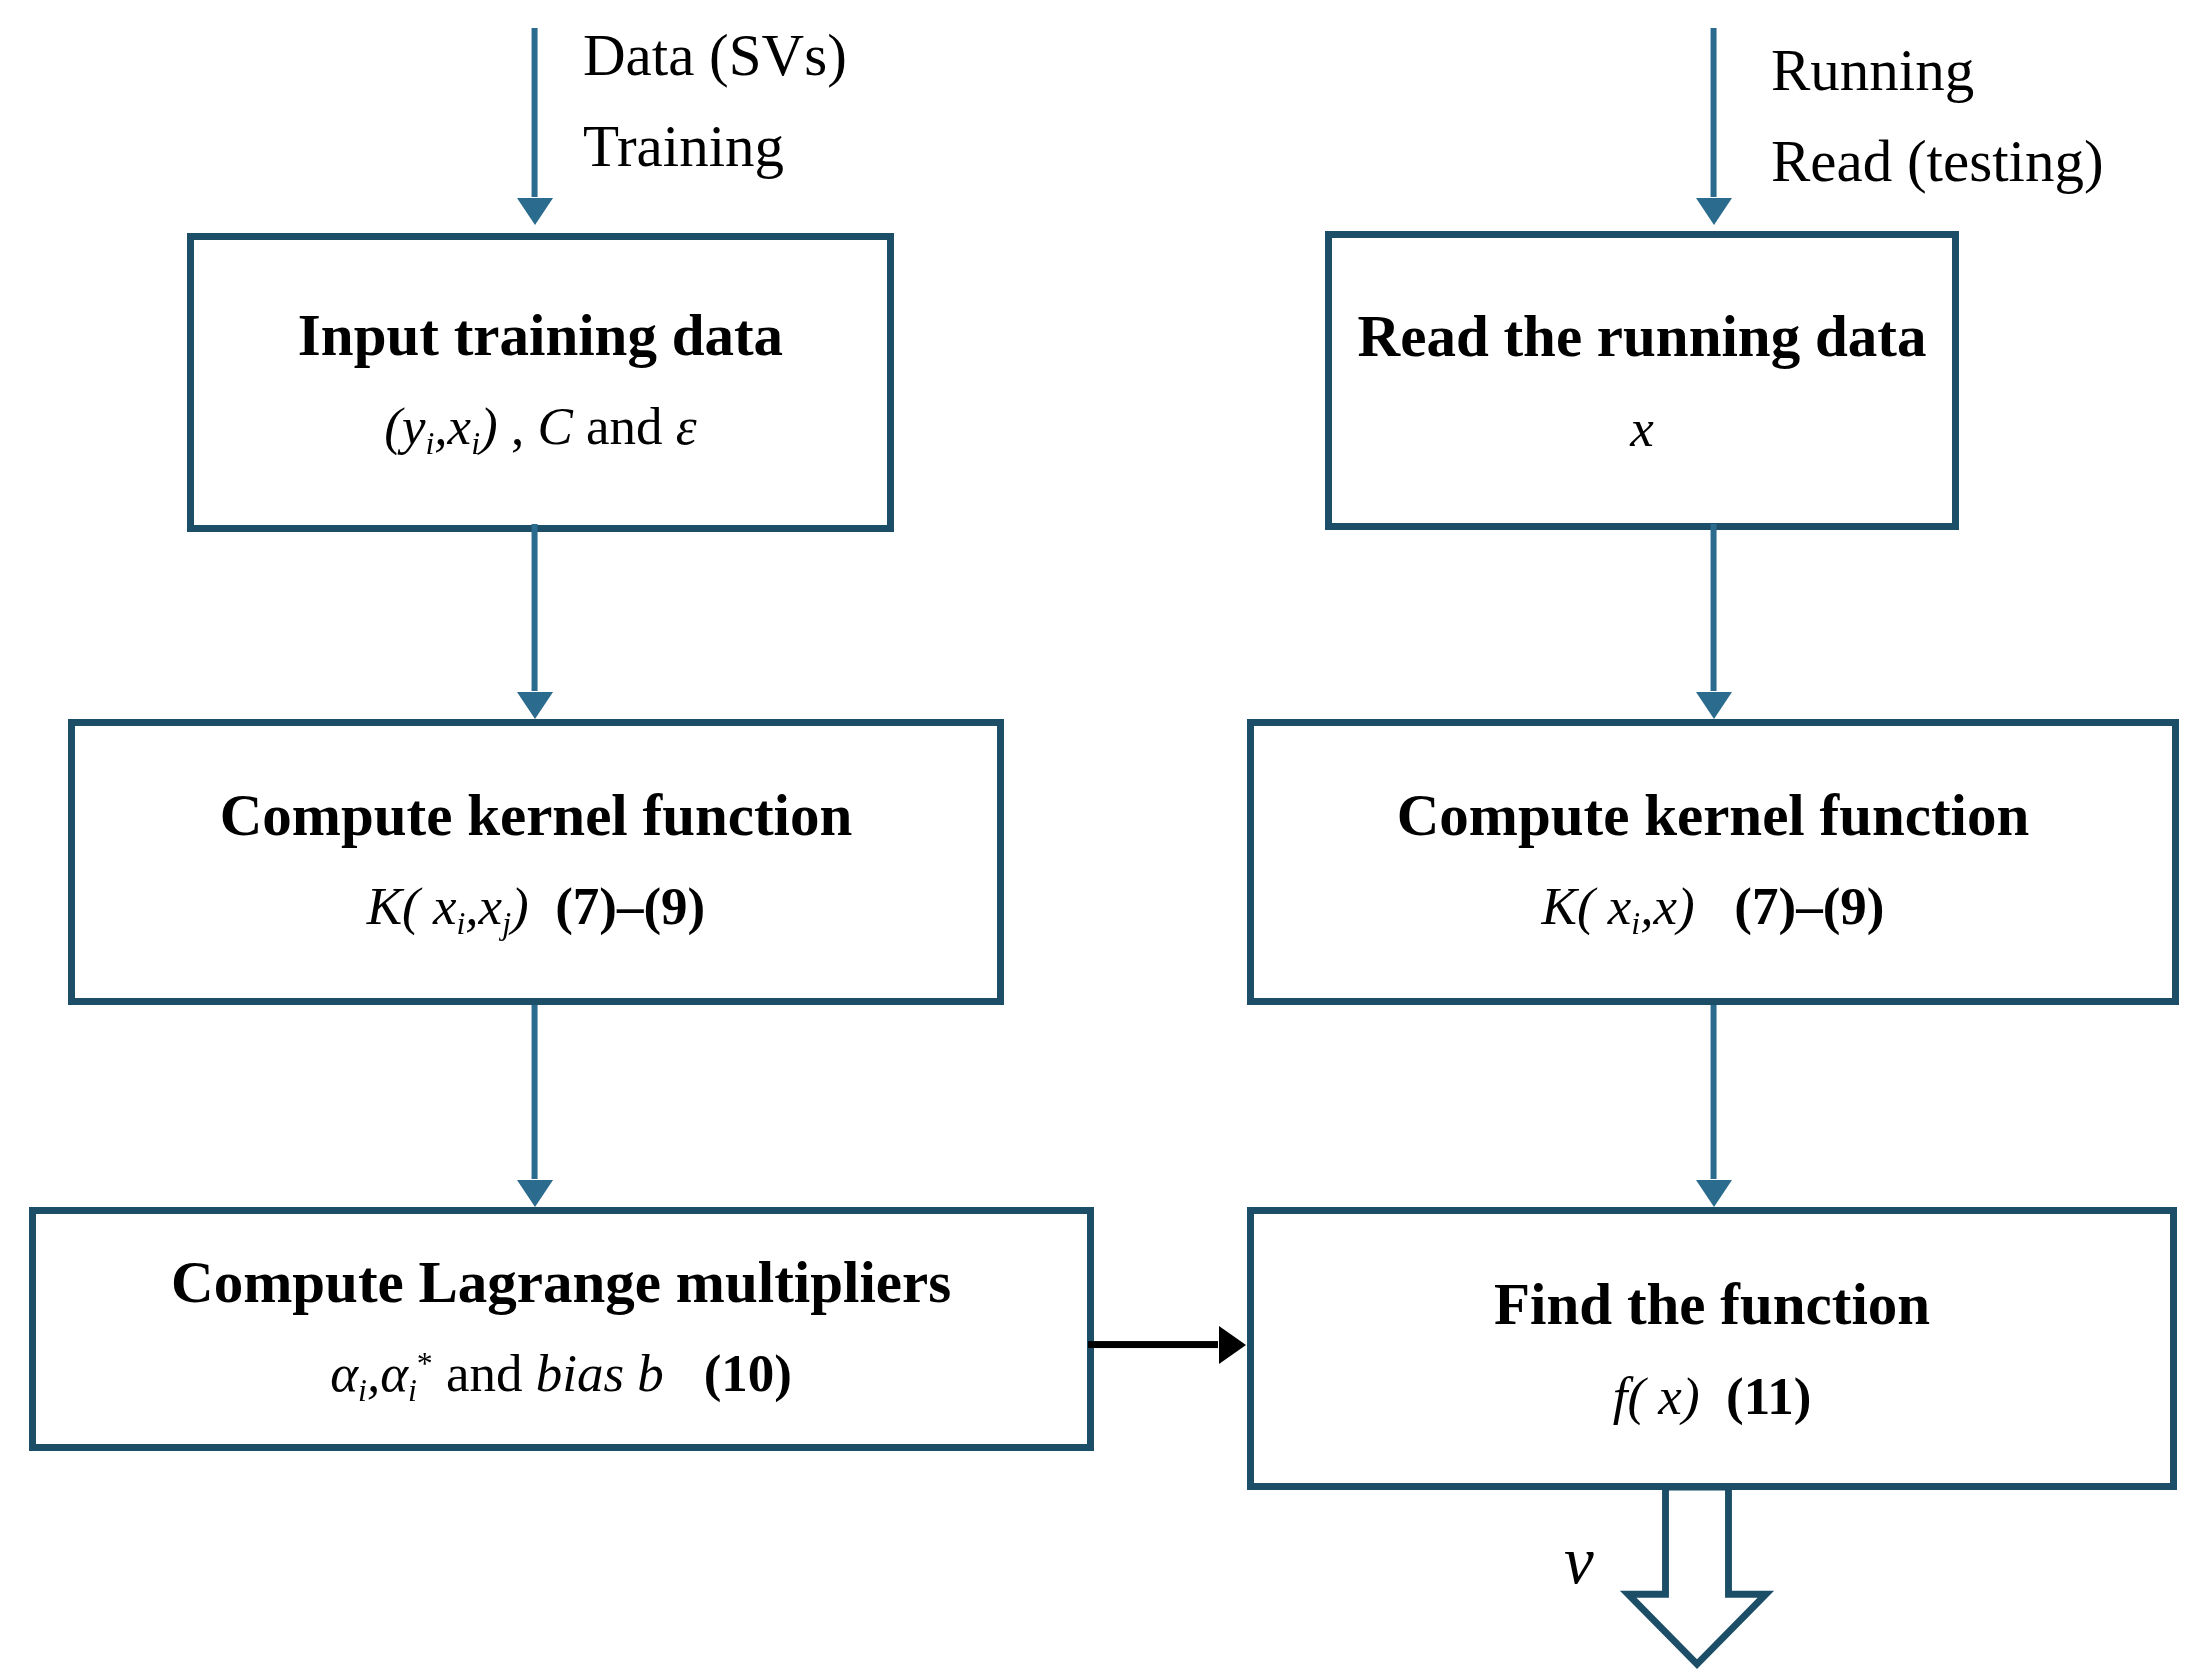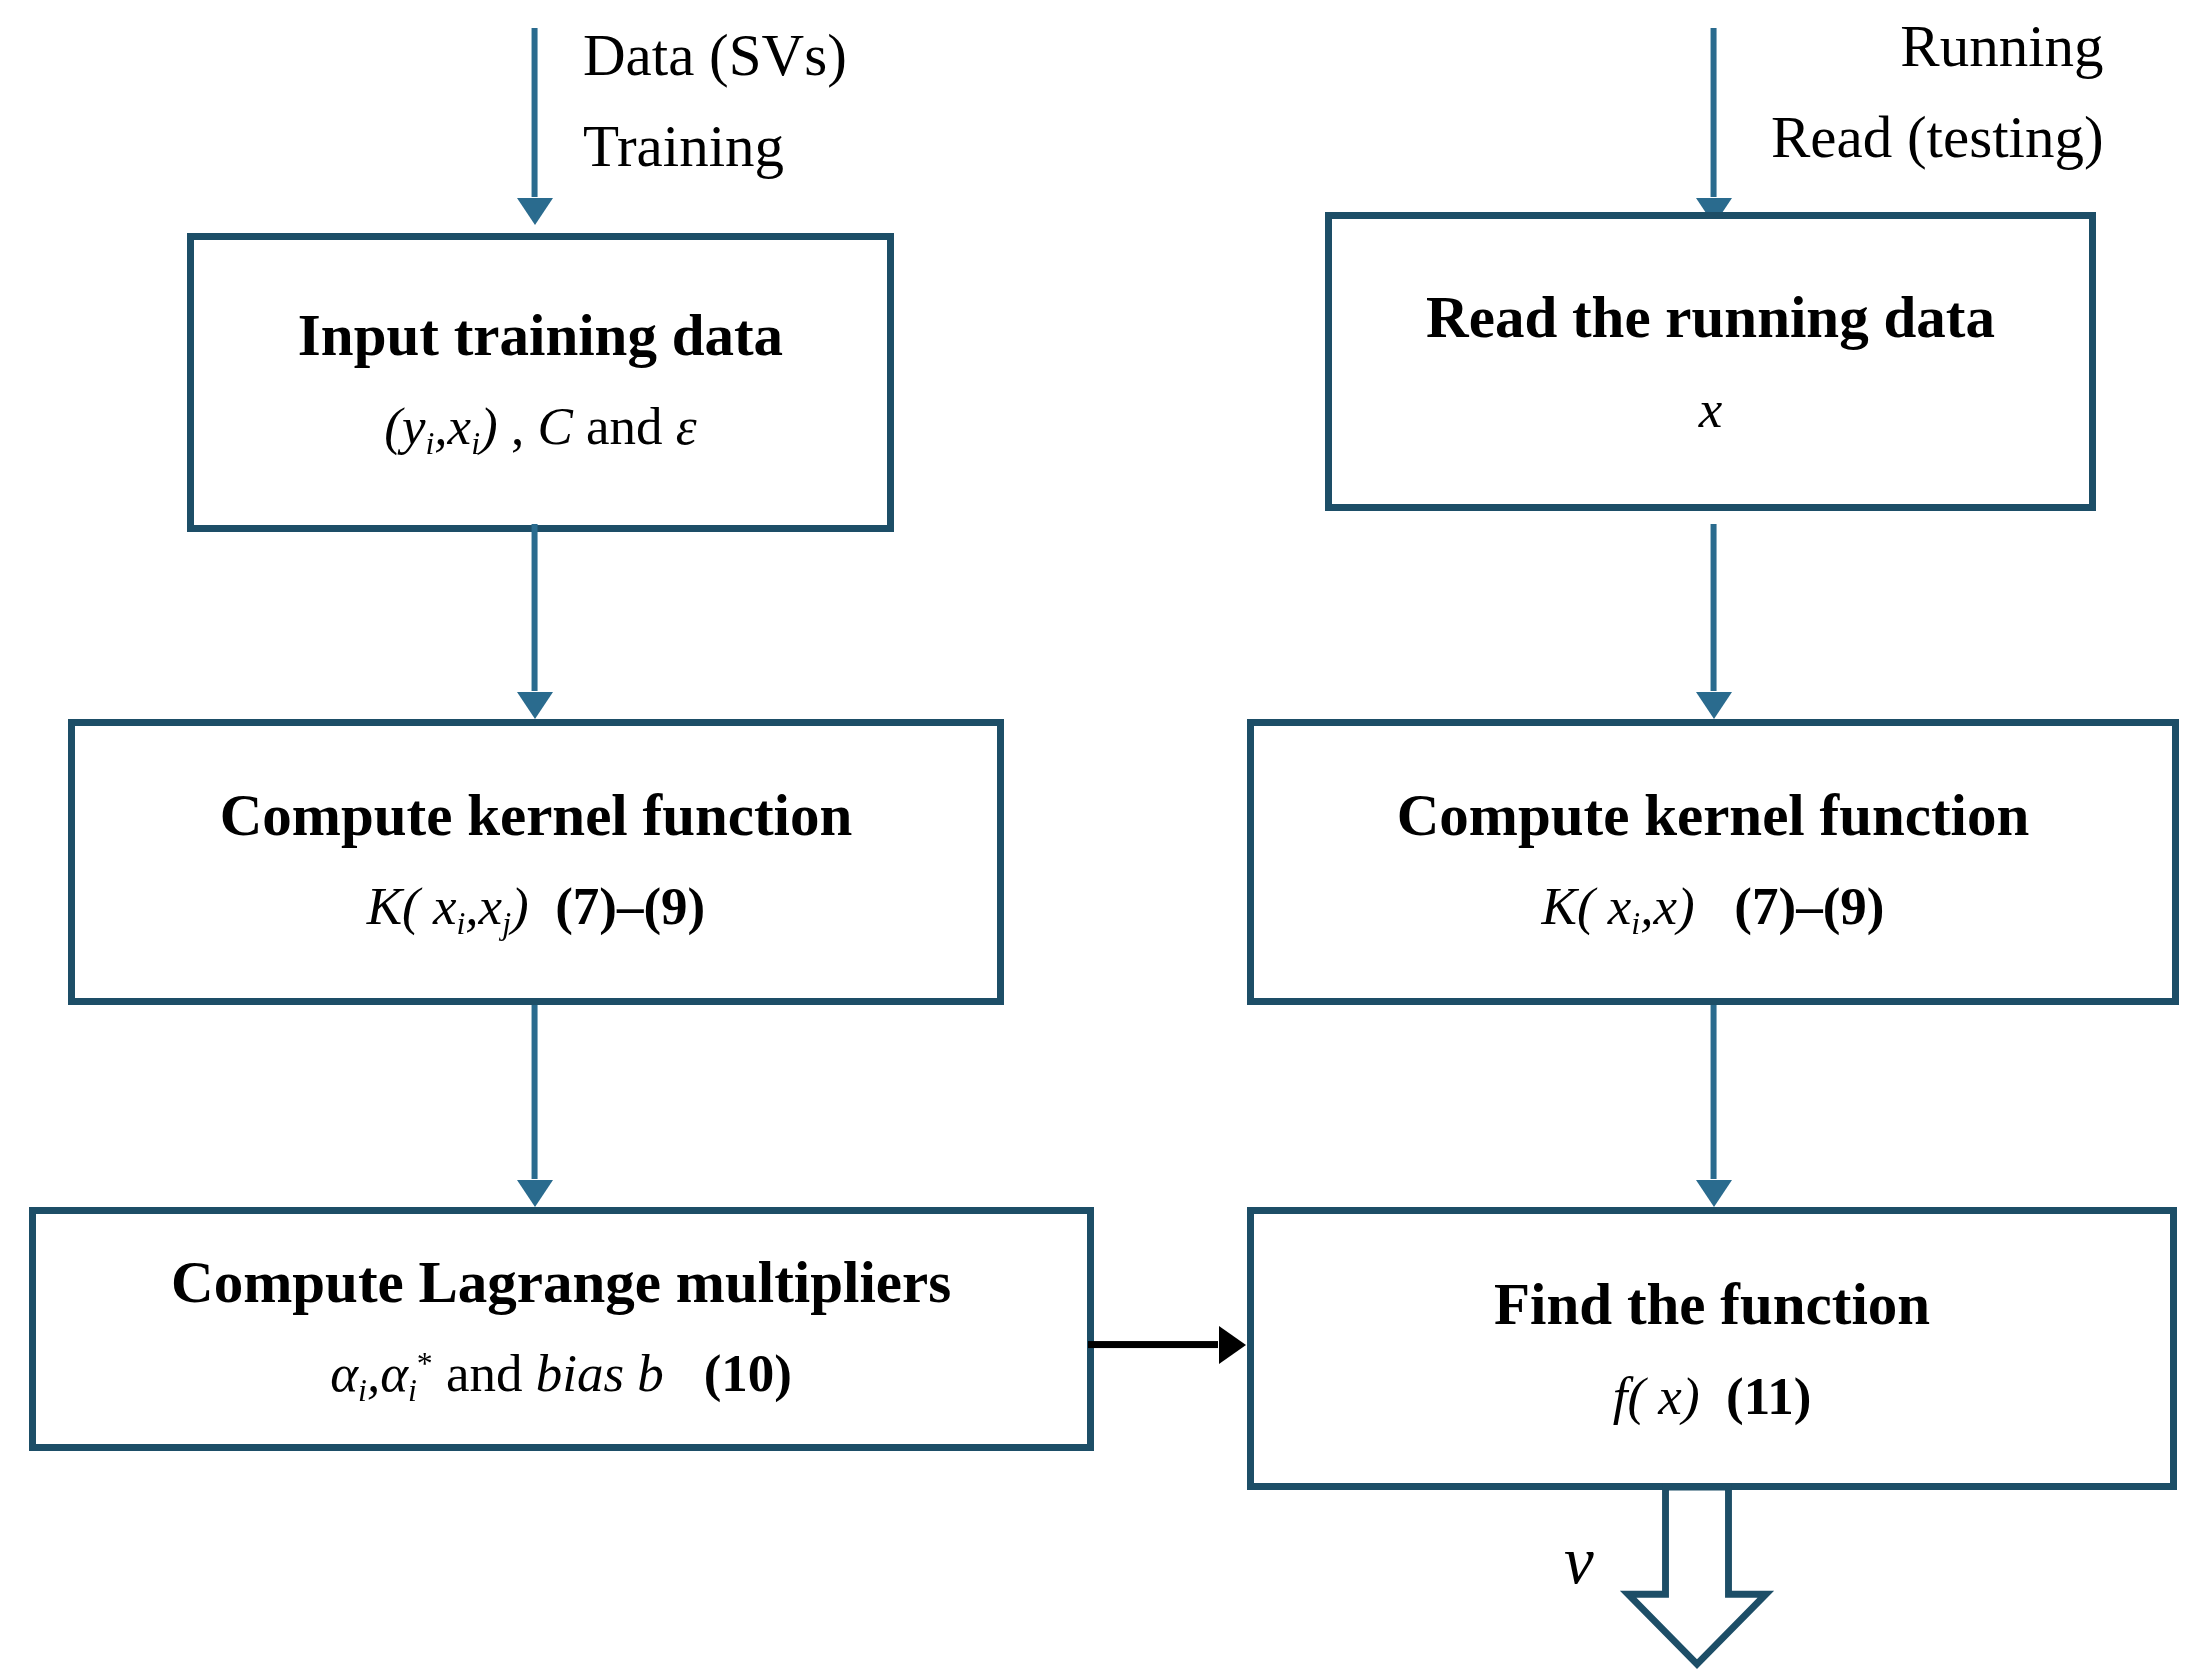--- a/index.html
+++ b/index.html
@@ -81,26 +81,26 @@
   <div class="fbox" style="left:28.6px; top:1207px; width:1065px; height:244px;">
     <div class="btitle">Compute Lagrange multipliers</div>
     <div class="bformula"><span class="f-i">α</span><span class="f-sub">i</span><span class="f-i">,α</span><span class="f-sub">i</span><span class="f-sup">*</span><span class="f-n"> and </span><span class="f-i">bias b</span><span class="f-n">&nbsp;&nbsp;&nbsp;</span><span class="f-b">(10)</span></div>
   </div>
 
   <div class="varrow" style="left:1695px; top:27.6px; height:197px;">
     <div class="shaft"></div>
     <div class="head"></div>
   </div>
 
-  <div class="src-label" style="left:1771px; top:1px;text-align:right;">
+  <div class="src-label" style="left:1771px; top:25px;">
     <div>Running</div>
     <div>Read (testing)</div>
   </div>
 
-  <div class="fbox" style="left:1325px; top:212px; width:771px; height:299px;">
+  <div class="fbox" style="left:1325px; top:231px; width:634px; height:299px;">
     <div class="btitle">Read the running data</div>
     <div class="bformula"><span class="f-i">x</span></div>
   </div>
 
   <div class="varrow" style="left:1695px; top:524px; height:195px;">
     <div class="shaft"></div>
     <div class="head"></div>
   </div>
 
   <div class="fbox" style="left:1247px; top:719px; width:932px; height:286px;">

